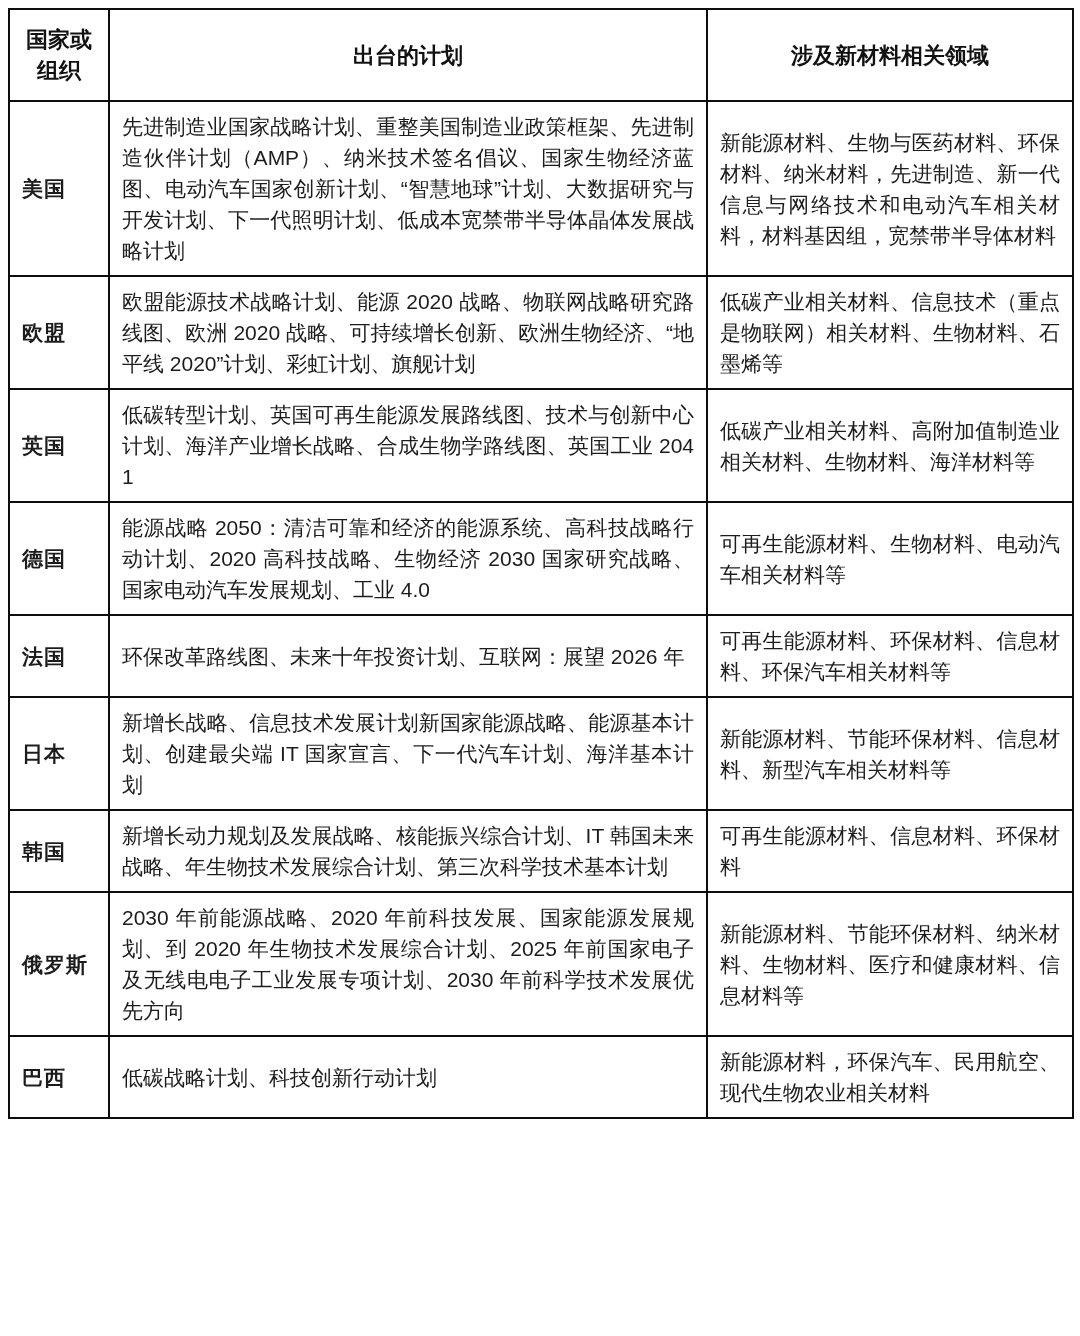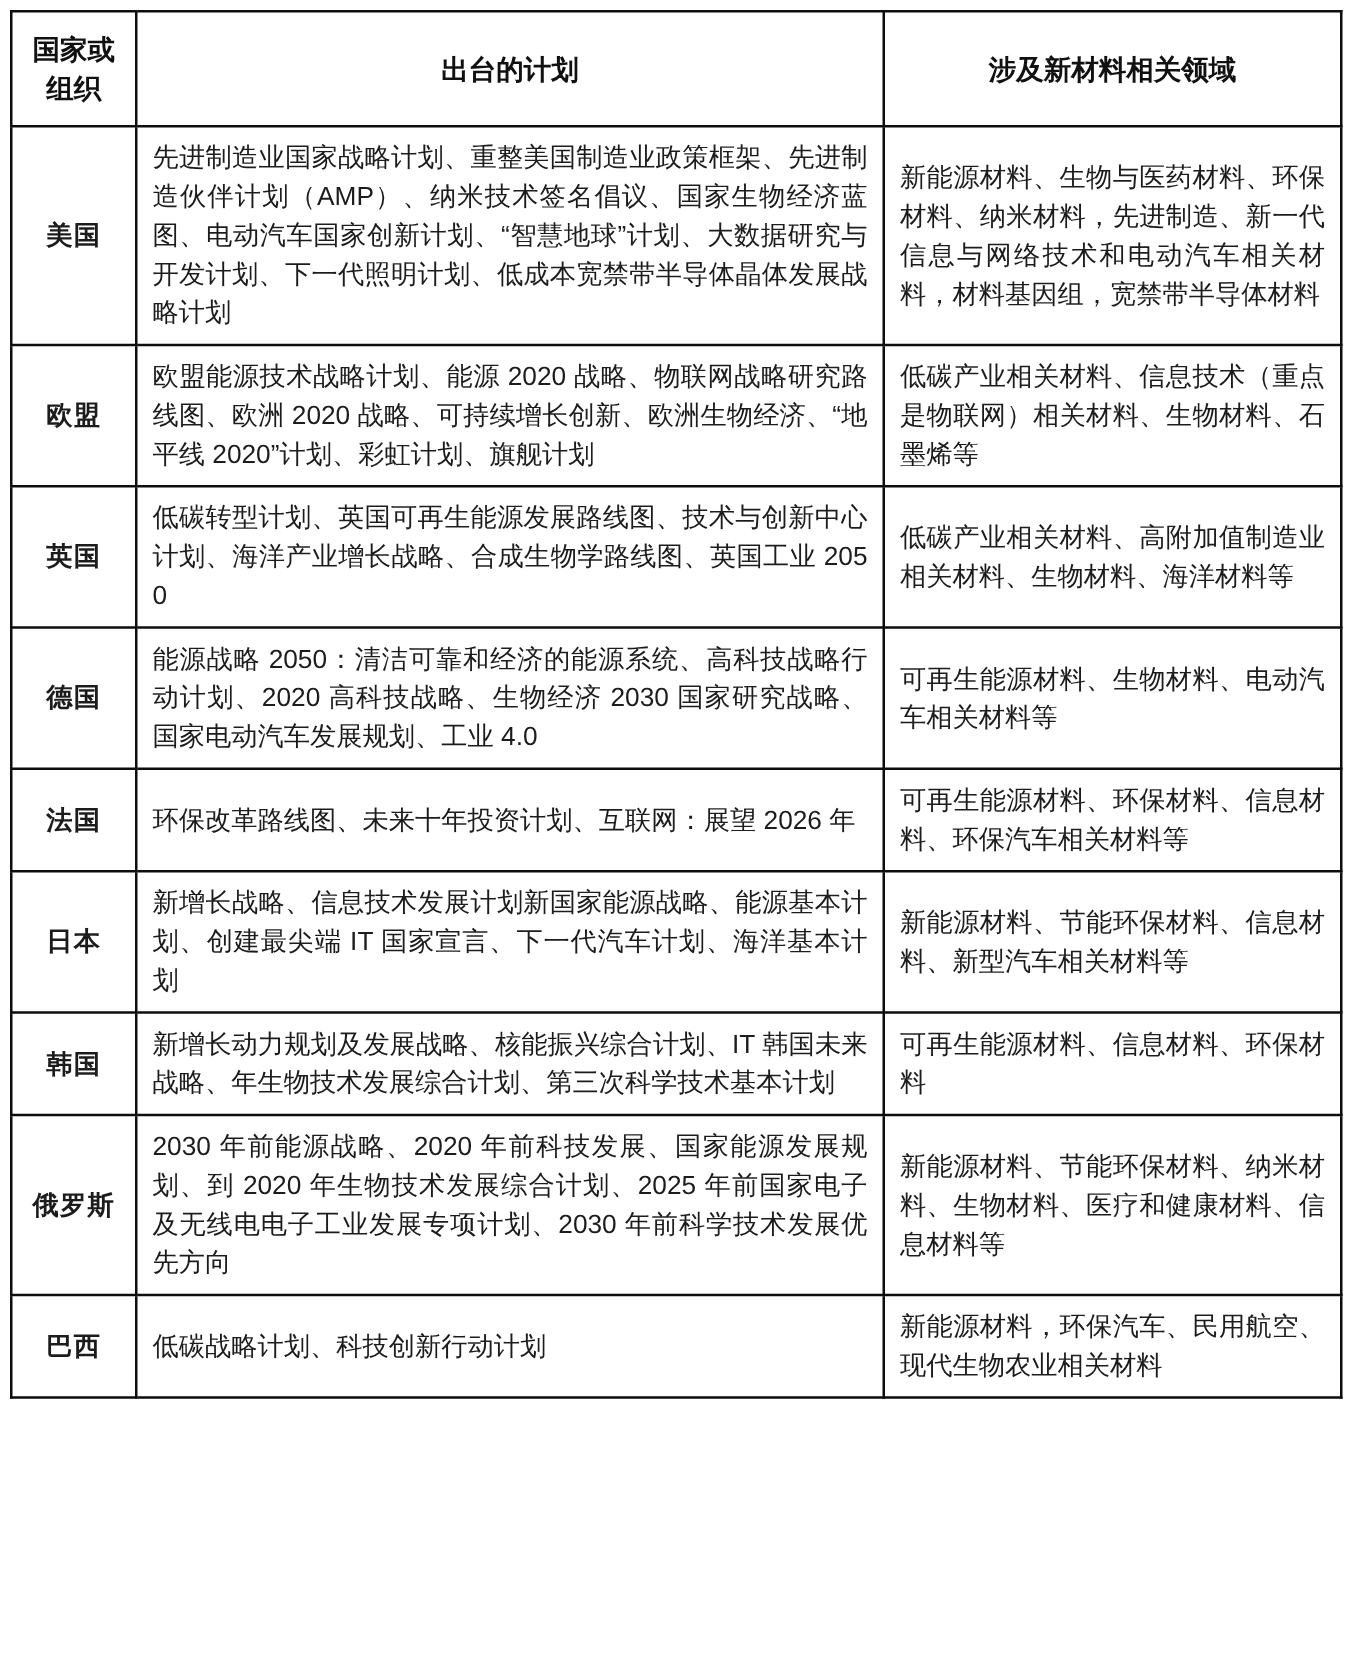--- a/index.html
+++ b/index.html
@@ -38,21 +38,21 @@
     box-sizing: border-box;
   }
   .policy-table th {
     text-align: center;
     font-weight: bold;
     font-size: 22px;
     padding: 14px 6px;
     color: #111111;
   }
   td.cell-country {
-    text-align: center;
+    text-align: left;
     font-weight: 600;
     letter-spacing: 1px;
   }
   td.cell-plans,
   td.cell-fields {
     text-align: justify;
     text-justify: inter-ideograph;
     font-weight: 500;
   }
 </style>
@@ -79,21 +79,21 @@
           <td class="cell-plans">先进制造业国家战略计划、重整美国制造业政策框架、先进制造伙伴计划（AMP）、纳米技术签名倡议、国家生物经济蓝图、电动汽车国家创新计划、“智慧地球”计划、大数据研究与开发计划、下一代照明计划、低成本宽禁带半导体晶体发展战略计划</td>
           <td class="cell-fields">新能源材料、生物与医药材料、环保材料、纳米材料，先进制造、新一代信息与网络技术和电动汽车相关材料，材料基因组，宽禁带半导体材料</td>
         </tr>
         <tr>
           <td class="cell-country">欧盟</td>
           <td class="cell-plans">欧盟能源技术战略计划、能源 2020 战略、物联网战略研究路线图、欧洲 2020 战略、可持续增长创新、欧洲生物经济、“地平线 2020”计划、彩虹计划、旗舰计划</td>
           <td class="cell-fields">低碳产业相关材料、信息技术（重点是物联网）相关材料、生物材料、石墨烯等</td>
         </tr>
         <tr>
           <td class="cell-country">英国</td>
-          <td class="cell-plans">低碳转型计划、英国可再生能源发展路线图、技术与创新中心计划、海洋产业增长战略、合成生物学路线图、英国工业 2050</td>
+          <td class="cell-plans">低碳转型计划、英国可再生能源发展路线图、技术与创新中心计划、海洋产业增长战略、合成生物学路线图、英国工业 2041</td>
           <td class="cell-fields">低碳产业相关材料、高附加值制造业相关材料、生物材料、海洋材料等</td>
         </tr>
         <tr>
           <td class="cell-country">德国</td>
           <td class="cell-plans">能源战略 2050：清洁可靠和经济的能源系统、高科技战略行动计划、2020 高科技战略、生物经济 2030 国家研究战略、国家电动汽车发展规划、工业 4.0</td>
           <td class="cell-fields">可再生能源材料、生物材料、电动汽车相关材料等</td>
         </tr>
         <tr>
           <td class="cell-country">法国</td>
           <td class="cell-plans">环保改革路线图、未来十年投资计划、互联网：展望 2026 年</td>

